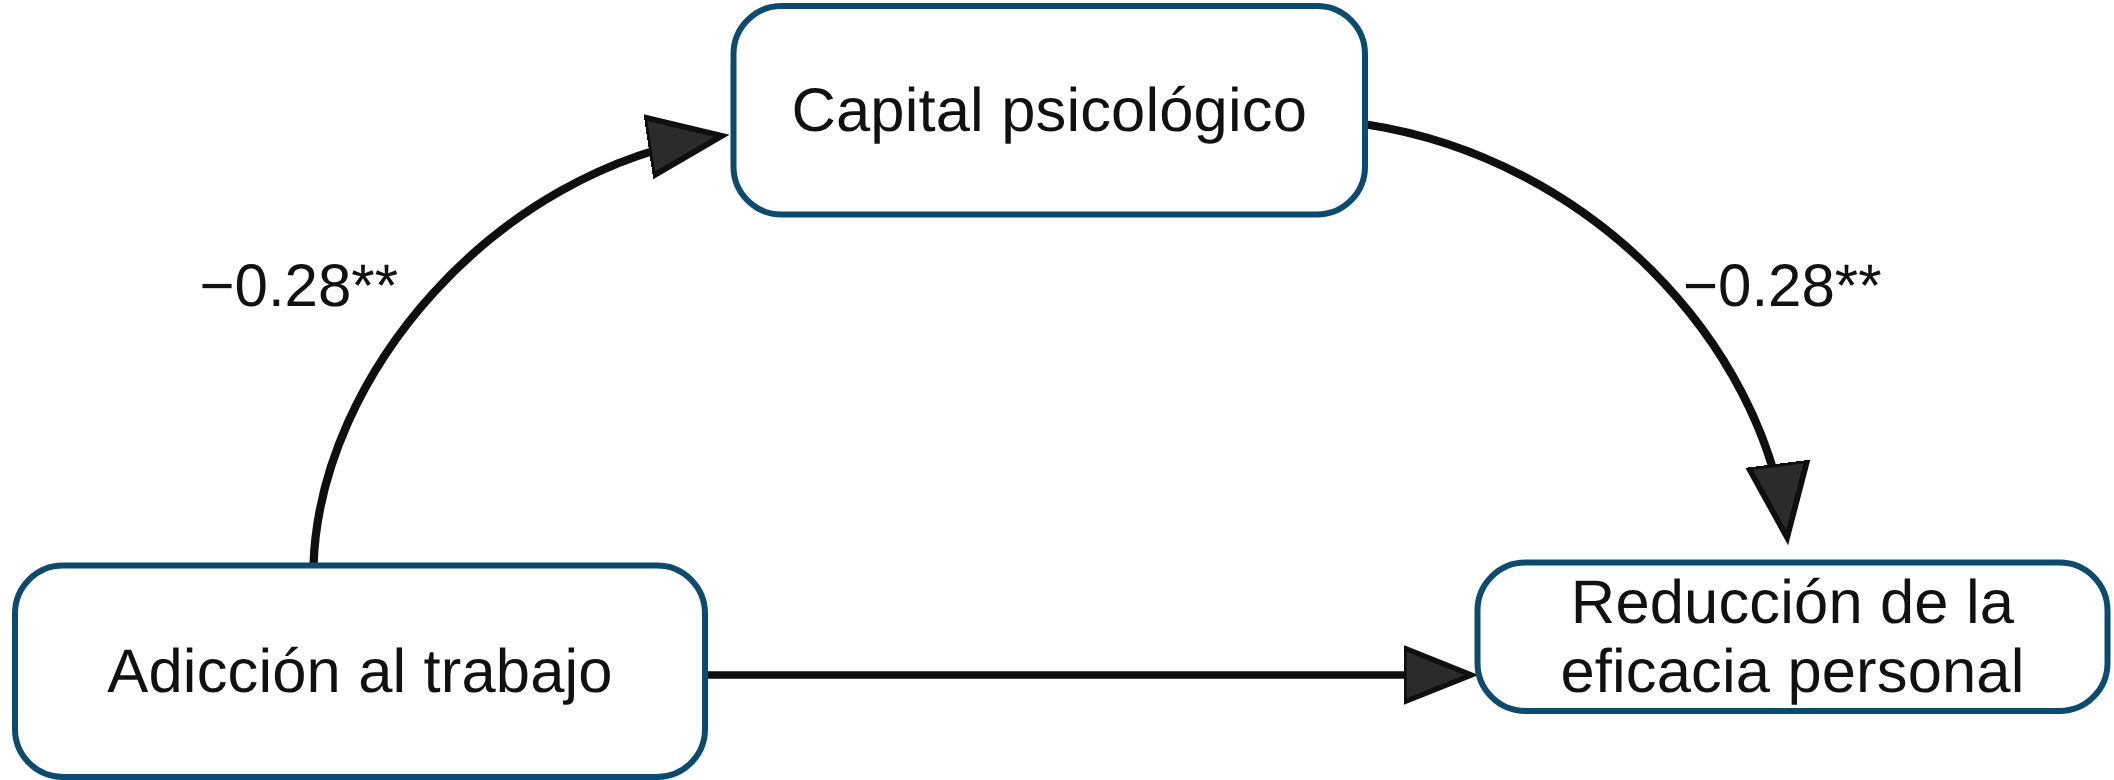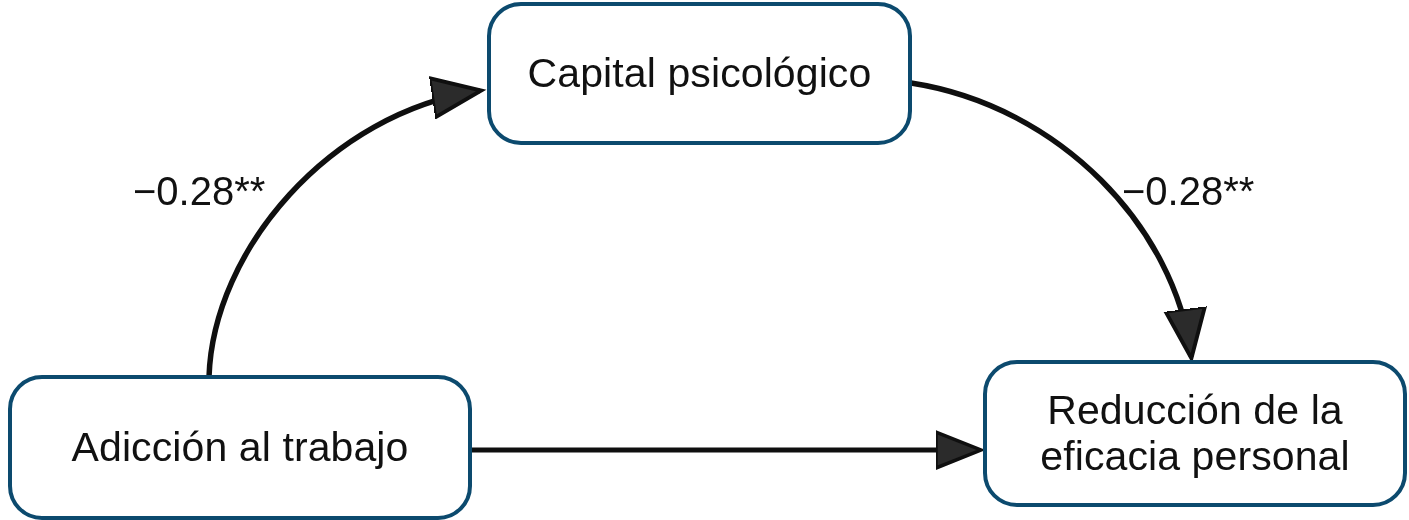--- a/index.html
+++ b/index.html
@@ -53,23 +53,23 @@
     height: 143px;
   }
   #node-adiccion {
     left: 8px;
     top: 375px;
     width: 464px;
     height: 145px;
   }
   #node-reduccion {
     left: 983px;
-    top: 360px;
+    top: 373px;
     width: 424px;
-    height: 147px;
+    height: 103px;
   }
   .edge-label {
     position: absolute;
     font-family: "Liberation Sans", sans-serif;
     font-size: 40px;
     font-weight: 400;
     color: #111111;
     white-space: nowrap;
     z-index: 3;
   }

